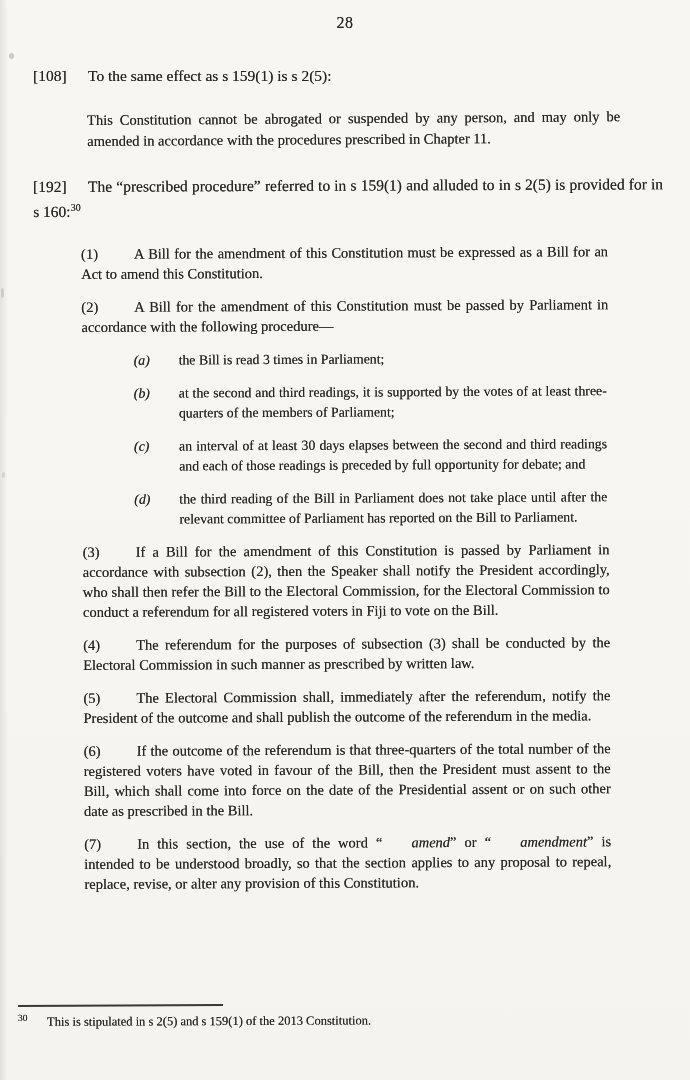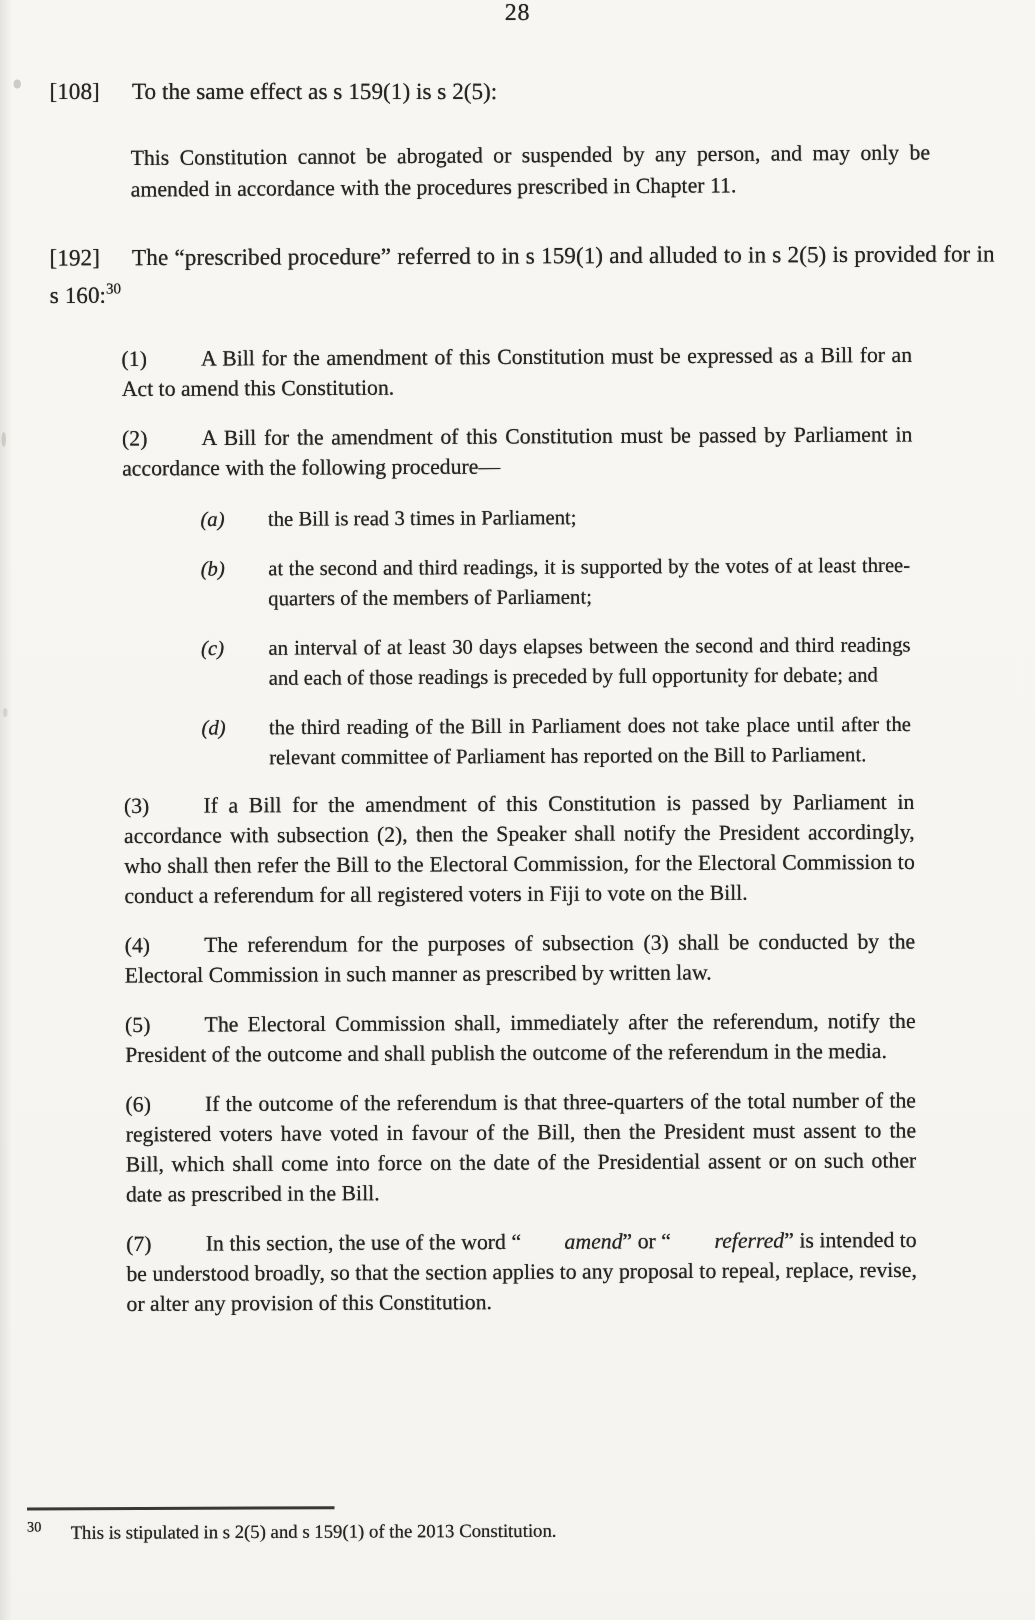--- a/index.html
+++ b/index.html
@@ -9,21 +9,21 @@
     font-family:"Liberation Serif","DejaVu Serif",serif;
     color:#262522;
   }
   body::before{
     content:"";position:absolute;left:0;top:0;bottom:0;width:8px;
     background:linear-gradient(90deg,rgba(60,58,52,.10),rgba(60,58,52,0));
     pointer-events:none;
   }
   .ink{text-shadow:0 0 .6px rgba(38,36,32,.75);}
   .page-number{
-    text-align:center;font-size:16px;letter-spacing:.5px;
+    text-align:center;font-size:16px;padding-top:14px;letter-spacing:.5px;
   }
   .para{
     margin:0 0 0 33px;width:630px;font-size:15.5px;line-height:25px;
     text-align:justify;
   }
   .para-108{margin-top:31px;}
   .para-109{margin-top:22px;transform:rotate(-.25deg);transform-origin:left top;}
   .pnum{display:inline-block;width:55px;}
   .fnref{font-size:10px;vertical-align:super;line-height:0;}
   .quote{
@@ -100,20 +100,20 @@
   </div>
 
   <p class="sub m12"><span class="snum">(3)</span><span>If a Bill for the amendment of this Constitution is passed by Parliament in accordance with subsection (2), then the Speaker shall notify the President accordingly, who shall then refer the Bill to the Electoral Commission, for the Electoral Commission to conduct a referendum for all registered voters in Fiji to vote on the Bill.</span></p>
 
   <p class="sub m10"><span class="snum">(4)</span><span>The referendum for the purposes of subsection (3) shall be conducted by the Electoral Commission in such manner as prescribed by written law.</span></p>
 
   <p class="sub m10"><span class="snum">(5)</span><span>The Electoral Commission shall, immediately after the referendum, notify the President of the outcome and shall publish the outcome of the referendum in the media.</span></p>
 
   <p class="sub m10"><span class="snum">(6)</span><span>If the outcome of the referendum is that three-quarters of the total number of the registered voters have voted in favour of the Bill, then the President must assent to the Bill, which shall come into force on the date of the Presidential assent or on such other date as prescribed in the Bill.</span></p>
 
-  <p class="sub m8"><span class="snum">(7)</span><span>In this section, the use of the word “</span><i>amend</i><span>” or “</span><i>referred</i><span>” is intended to be understood broadly, so that the section applies to any proposal to repeal, replace, revise, or alter any provision of this Constitution.</span></p>
+  <p class="sub m8"><span class="snum">(7)</span><span>In this section, the use of the word “</span><i>amend</i><span>” or “</span><i>amendment</i><span>” is intended to be understood broadly, so that the section applies to any proposal to repeal, replace, revise, or alter any provision of this Constitution.</span></p>
 
 </div>
 
 <div class="footnote-area">
   <div class="fn-rule"></div>
   <p class="fn ink"><span class="fn-marker">30</span><span>This is stipulated in s 2(5) and s 159(1) of the 2013 Constitution.</span></p>
 </div>
 
 </body></html>

